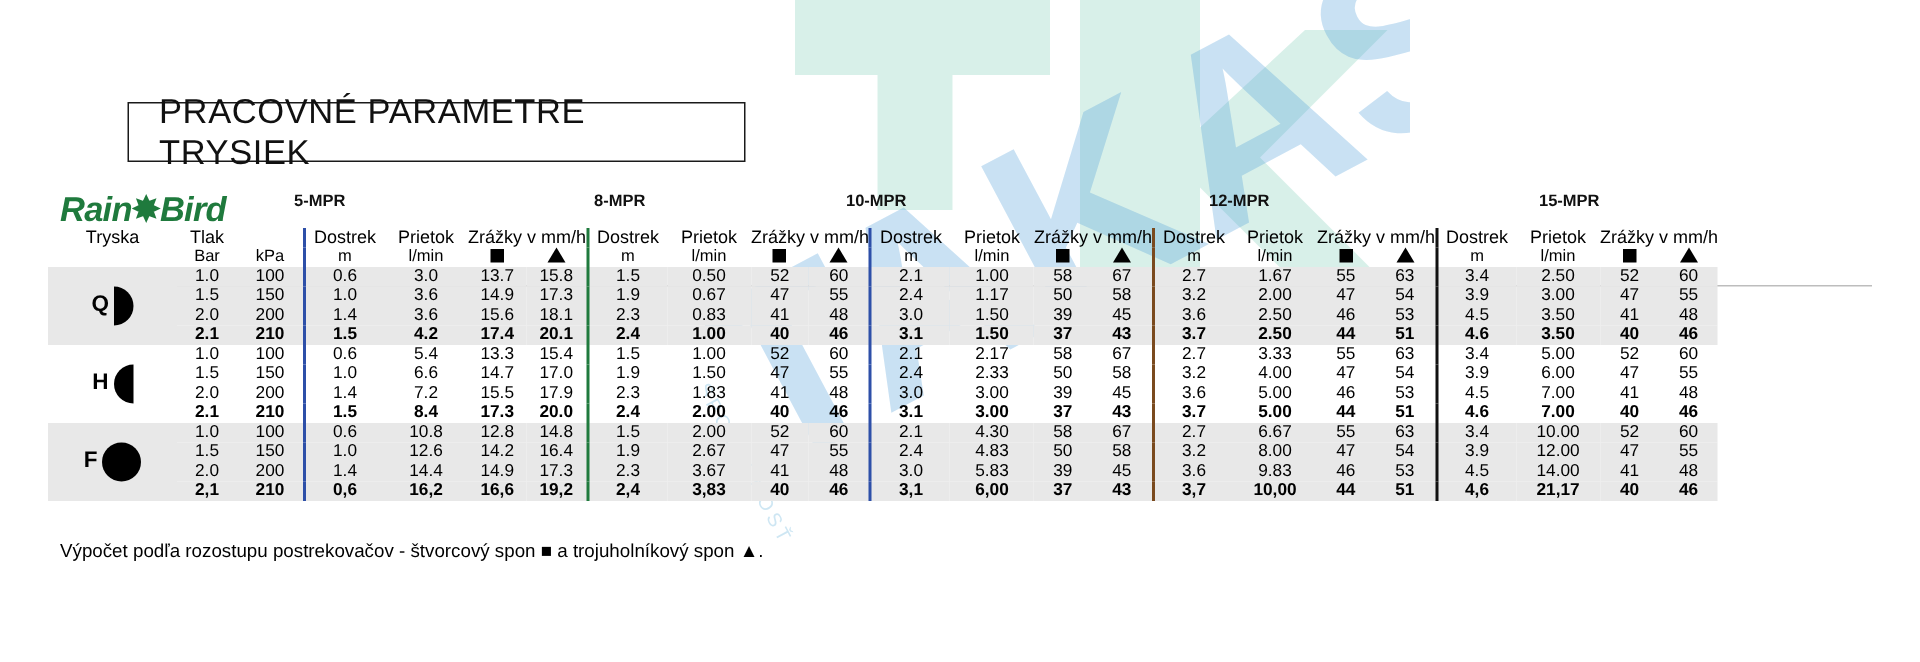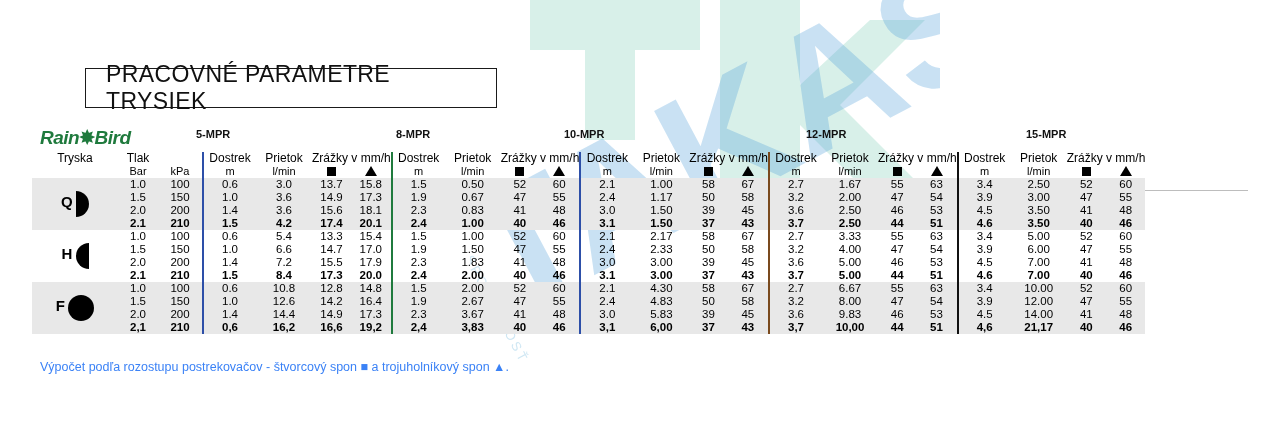--- a/index.html
+++ b/index.html
@@ -45,21 +45,21 @@
     padding-left:20px;
     letter-spacing:.4px;
     color:#111;
   }
 
   
   .logo{
     position:absolute;
     left:40px; top:126px;
     z-index:3;
-    font-size:19px;
+    font-size:23px;
     font-weight:bold;
     font-style:italic;
     color:#1f7a3d;
     letter-spacing:-0.5px;
     white-space:nowrap;
   }
   .logo .bird{ color:#1f7a3d; font-style:normal; }
 
   
   .sheet{
@@ -128,21 +128,21 @@
   .sym-tri{
     display:inline-block;width:0;height:0;
     border-left:6px solid transparent;border-right:6px solid transparent;
     border-bottom:10px solid #000;vertical-align:-1px;
   }
 
   .footnote{
     position:absolute;
     left:40px; top:360px;
     font-size:12.5px;
-    color:#3b82f6;
+    color:#000000;
     z-index:3;
   }
 
   .hr-top{ position:absolute;left:32px;top:190px;width:1216px;height:1px;background:#bdbdbd;}
 </style>
 </head>
 <body>
 
 <div class="watermark">
   <svg width="470" height="440" viewBox="0 0 470 440" xmlns="http://www.w3.org/2000/svg">

